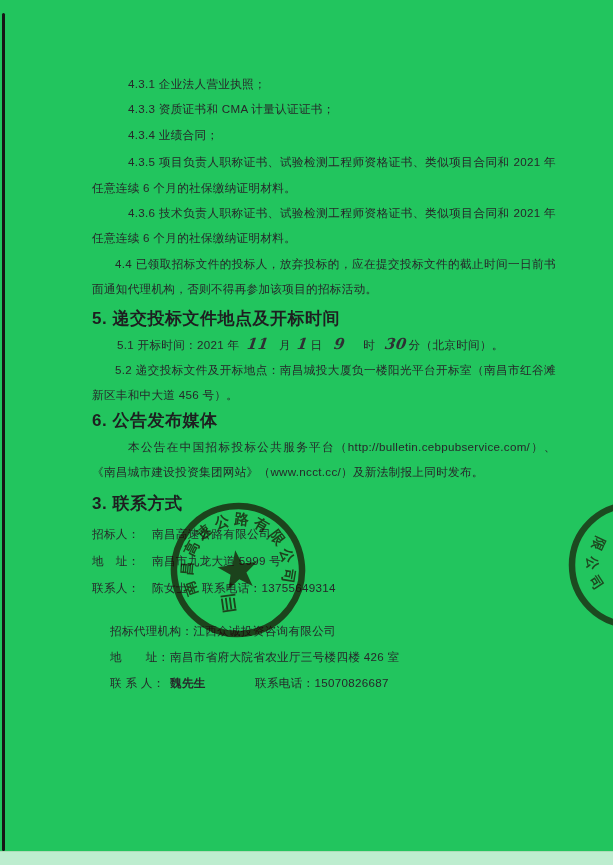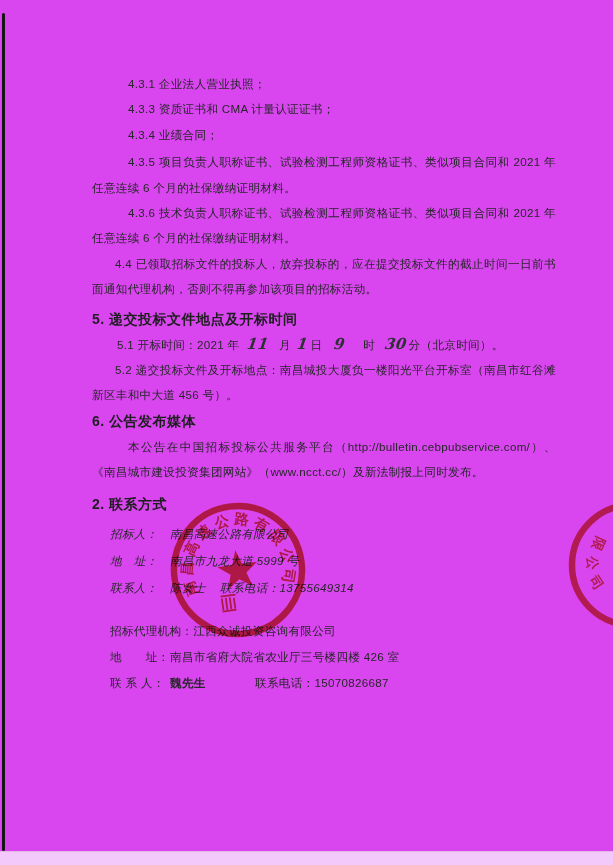--- a/index.html
+++ b/index.html
@@ -1,48 +1,48 @@
 <!DOCTYPE html>
 <html><head>
 <meta charset="utf-8">
 <style>
   html,body{margin:0;padding:0;background:#8a8a8a;}
   .page{
     position:relative;width:613px;height:865px;overflow:hidden;
-    background:#d946ef;
+    background:#22c55e;
     font-family:"Liberation Sans",sans-serif;
     color:#27272a;
   }
   .scan-line-left{position:absolute;left:2px;top:13px;width:3px;height:838px;background:#161616;border-radius:2px;}
   .scan-strip-bottom{position:absolute;left:0;right:0;bottom:0;height:13px;background:#ffffff;border-top:1px solid #e9e6df;opacity:.7;}
   .doc{
     position:absolute;left:92px;top:71px;width:464px;
     font-size:11.6px;line-height:25.4px;text-align:justify;
     letter-spacing:.3px;
   }
   .doc p{margin:0;}
   .ind-lg{text-indent:36px;}
   .ind-md{text-indent:23px;}
   .mt2{margin-top:2px !important;}
   .h-sec{
-    font-size:14px;font-weight:bold;line-height:26px;color:#1e1e20;
+    font-size:17px;font-weight:bold;line-height:26px;color:#1e1e20;
     margin:4px 0 0 0 !important;letter-spacing:.5px;text-align:left;
   }
   .h-sec.m0{margin-top:0 !important;}
   .h-sec.m6{margin-top:6px !important;}
   .open-line{text-indent:0;padding-left:25px;text-align:left;white-space:nowrap;}
   .hand{
     font-family:"DejaVu Serif",serif;font-style:italic;font-weight:bold;
     font-size:15px;color:#2e3033;display:inline-block;transform:skewX(-8deg);
   }
   .hand.h-month{margin:0 10px 0 8px;}
   .hand.h-day{margin:0 3px 0 6px;}
   .hand.h-hour{margin:0 18px 0 12px;}
   .hand.h-min{margin:0 2px 0 10px;}
-  .contact{margin-left:18px;margin-top:3px;font-style:italic;}
+  .contact{margin-top:3px;}
   .crow{display:flex;line-height:27px;text-align:left;}
   .clabel{flex:0 0 60px;}
   .cval-name{flex:0 0 auto;}
   .cval-contact-t{flex:0 0 50px;}
   .cval-contact-a{flex:0 0 85px;font-weight:bold;}
   .agency{margin-left:18px;margin-top:17px;}
   .agency .crow{line-height:26px;}
   .agency .clabel-wide{flex:0 0 auto;}
   
   .stamp-main{
@@ -71,21 +71,21 @@
 
     <h2 class="h-sec">5. 递交投标文件地点及开标时间</h2>
     <p class="open-line">
       <span>5.1 开标时间：2021 年</span><span class="hand h-month">11</span><span>月</span><span class="hand h-day">1</span><span>日</span><span class="hand h-hour">9</span><span>时</span><span class="hand h-min">30</span><span>分（北京时间）。</span>
     </p>
     <p class="ind-md">5.2 递交投标文件及开标地点：南昌城投大厦负一楼阳光平台开标室（南昌市红谷滩新区丰和中大道 456 号）。</p>
 
     <h2 class="h-sec m0">6. 公告发布媒体</h2>
     <p class="ind-lg">本公告在中国招标投标公共服务平台（http://bulletin.cebpubservice.com/）、《南昌城市建设投资集团网站》（www.ncct.cc/）及新法制报上同时发布。</p>
 
-    <h2 class="h-sec m6">2. 联系方式</h2>
+    <h2 class="h-sec m6">3. 联系方式</h2>
 
     <div class="contact">
       <div class="crow">
         <span class="clabel">招标人：</span>
         <span class="cval-name">南昌高速公路有限公司</span>
       </div>
       <div class="crow">
         <span class="clabel">地　址：</span>
         <span class="cval-name">南昌市九龙大道 5999 号</span>
       </div>

